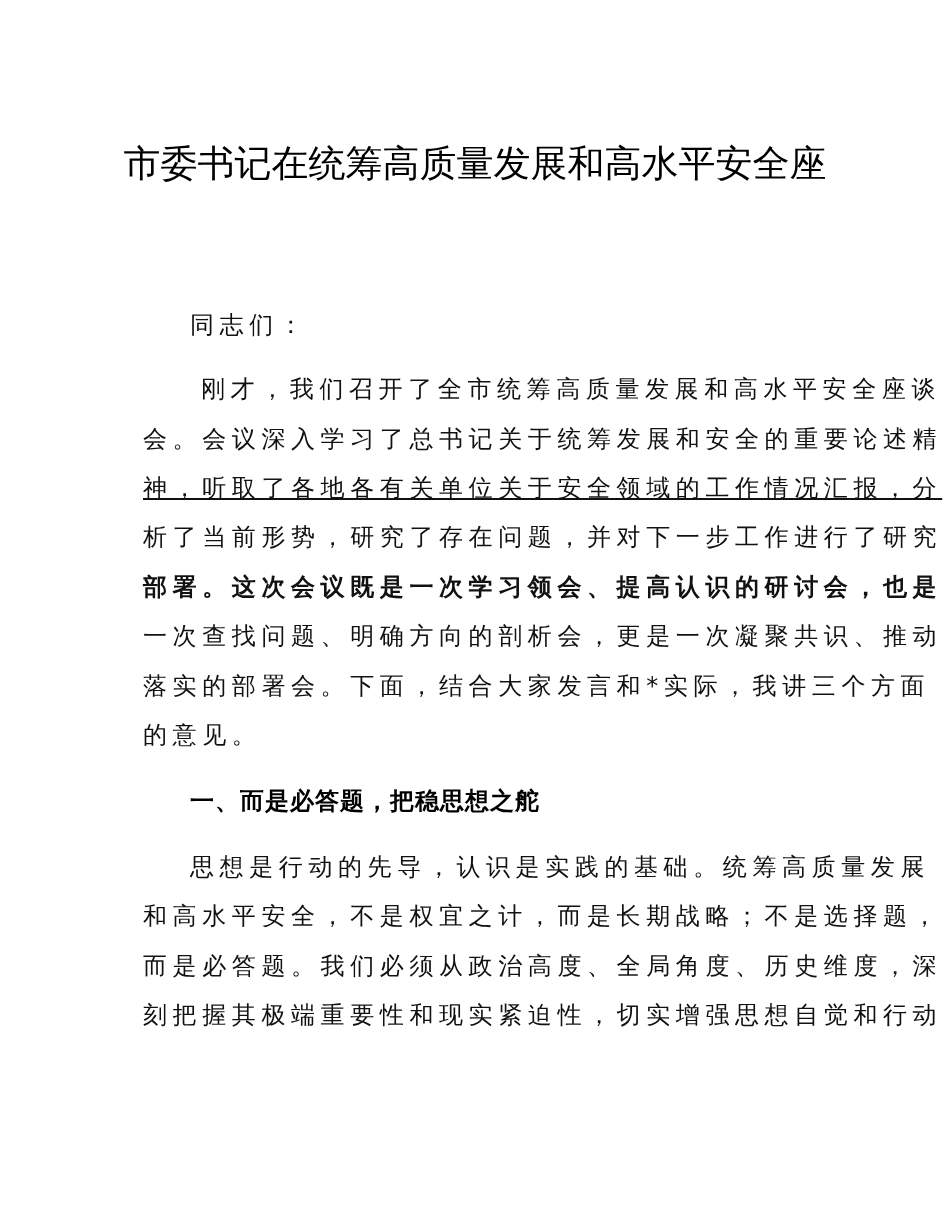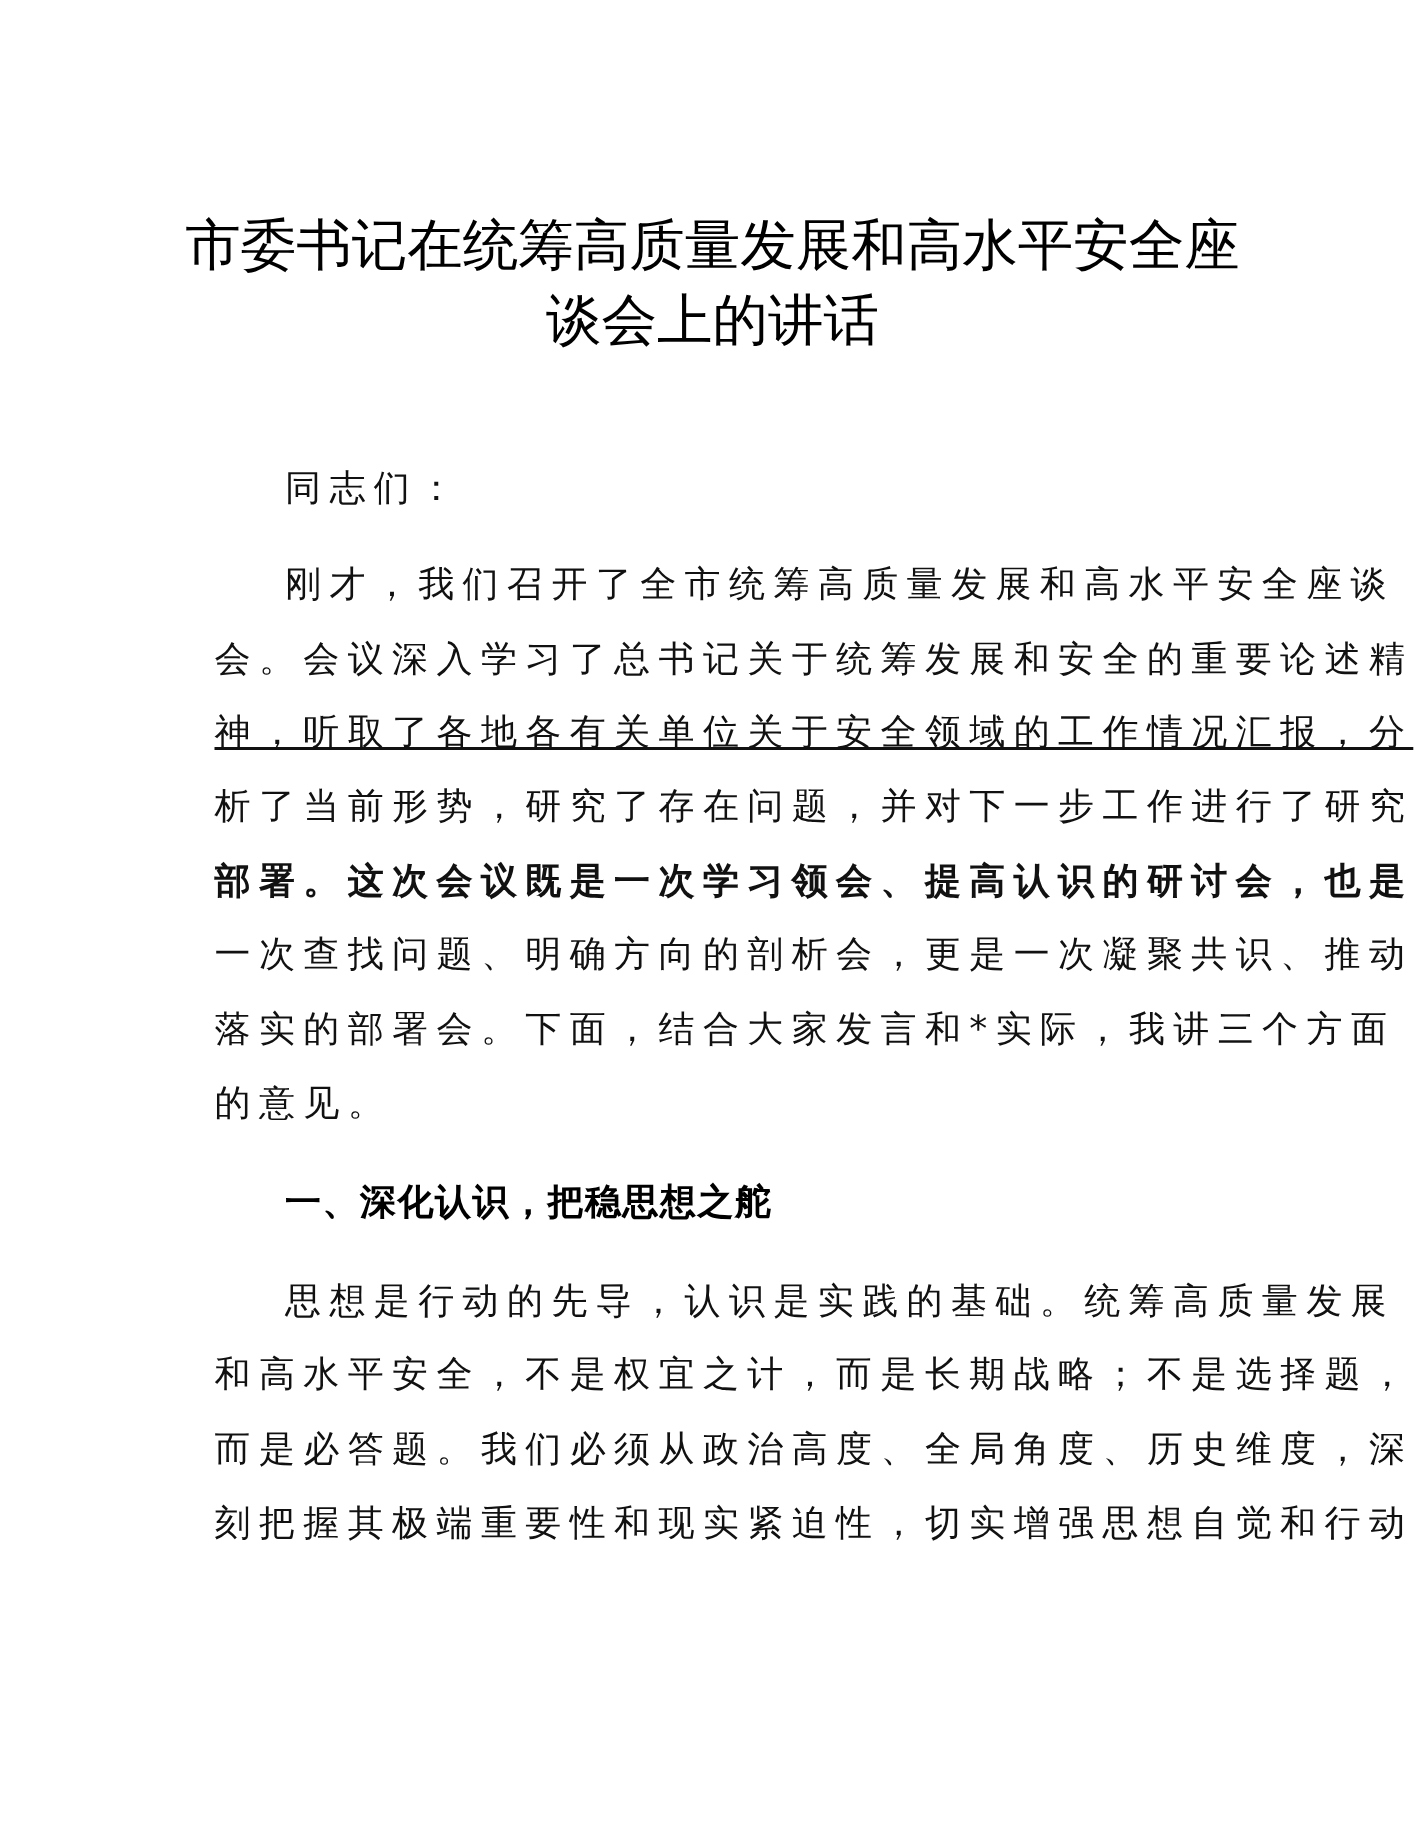--- a/index.html
+++ b/index.html
@@ -60,39 +60,38 @@
       color: #000;
     }
   </style>
 </head>
 <body>
 
 <div class="page">
 
   <h1 class="title">
     <span class="tline">市委书记在统筹高质量发展和高水平安全座</span>
-    <span class="tline">谈会上的讲话</span>
   </h1>
 
   <div class="body-text" style="top:0;">
 
     <div class="line indent" style="top:310px;">同志们：</div>
 
     <div>
-      <div class="line indent" style="top:374px;">刚才，我们召开了全市统筹高质量发展和高水平安全座谈</div>
+      <div class="line indent" style="top:374px;margin-left:11px;">刚才，我们召开了全市统筹高质量发展和高水平安全座谈</div>
       <div class="line" style="top:424px;">会。会议深入学习了总书记关于统筹发展和安全的重要论述精</div>
       <div class="line" style="top:473px;text-decoration:underline;">神，听取了各地各有关单位关于安全领域的工作情况汇报，分</div>
       <div class="line" style="top:522px;">析了当前形势，研究了存在问题，并对下一步工作进行了研究</div>
       <div class="line" style="top:572px;font-weight:bold;">部署。这次会议既是一次学习领会、提高认识的研讨会，也是</div>
       <div class="line" style="top:621px;">一次查找问题、明确方向的剖析会，更是一次凝聚共识、推动</div>
       <div class="line" style="top:671px;">落实的部署会。下面，结合大家发言和*实际，我讲三个方面</div>
       <div class="line" style="top:720px;text-align:right;">的意见。</div>
     </div>
 
-    <div class="line indent heading" style="top:786px;">一、深化认识，把稳思想之舵</div>
+    <div class="line indent heading" style="top:786px;">一、而是必答题，把稳思想之舵</div>
 
     <div>
       <div class="line indent" style="top:852px;">思想是行动的先导，认识是实践的基础。统筹高质量发展</div>
       <div class="line" style="top:901px;">和高水平安全，不是权宜之计，而是长期战略；不是选择题，</div>
       <div class="line" style="top:951px;">而是必答题。我们必须从政治高度、全局角度、历史维度，深</div>
       <div class="line" style="top:1000px;">刻把握其极端重要性和现实紧迫性，切实增强思想自觉和行动</div>
     </div>
 
   </div>
 </div>

